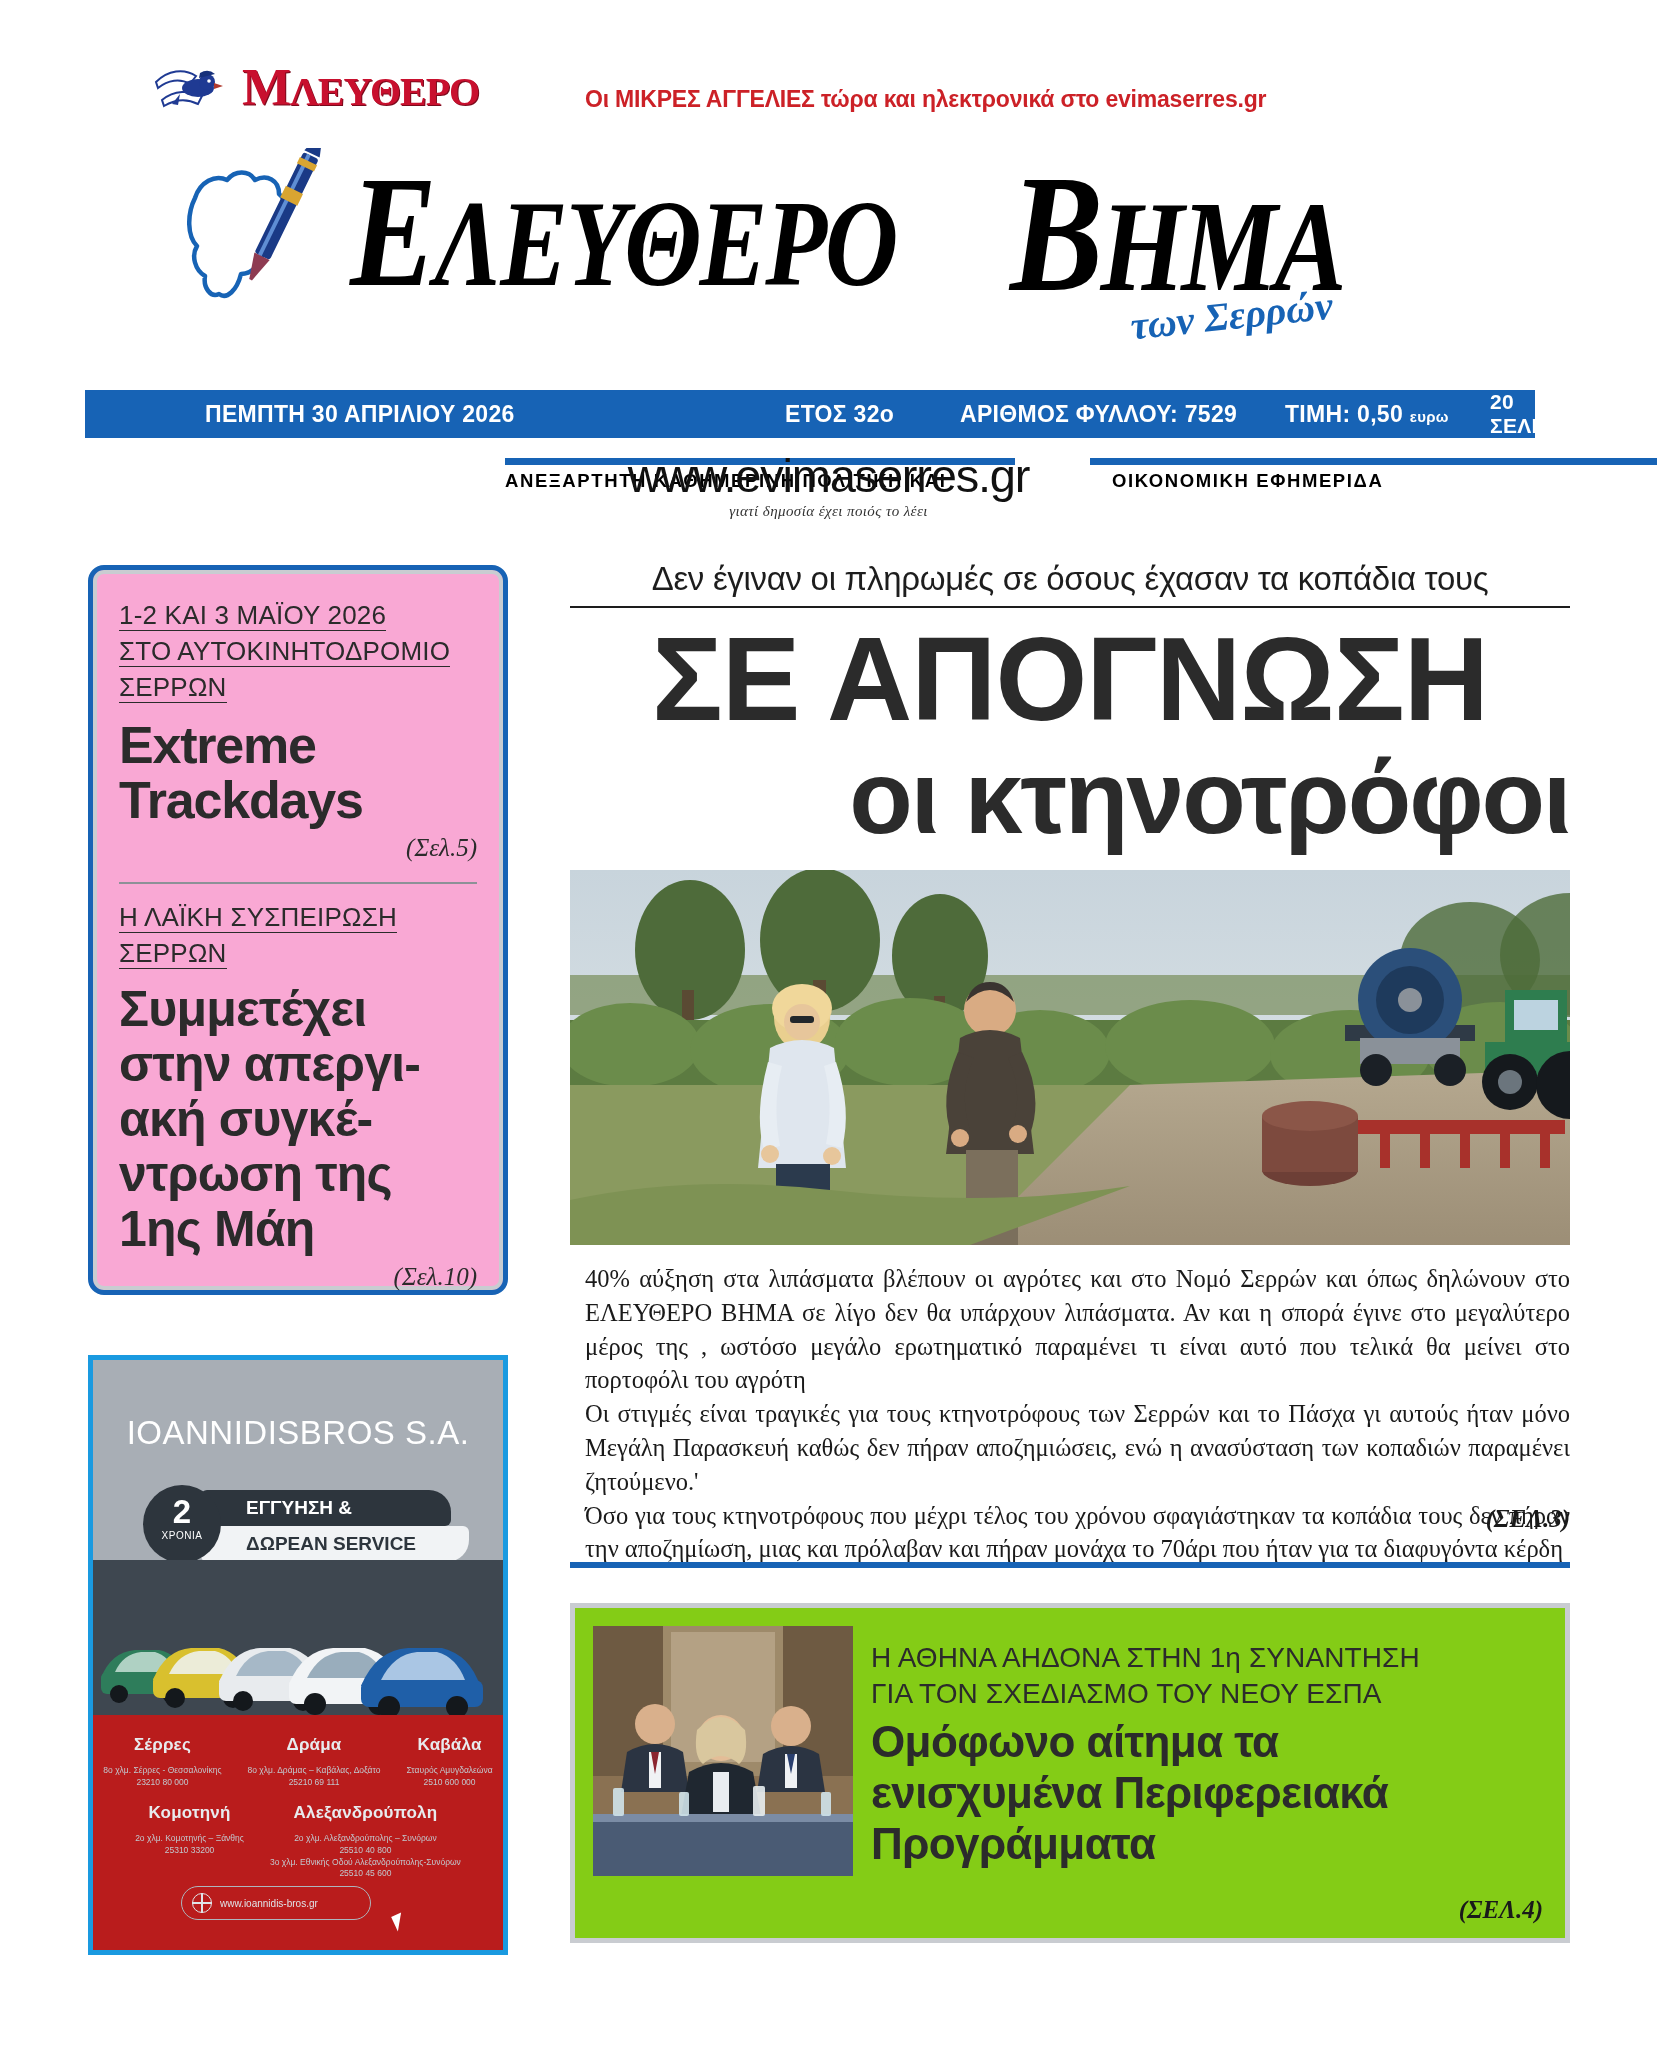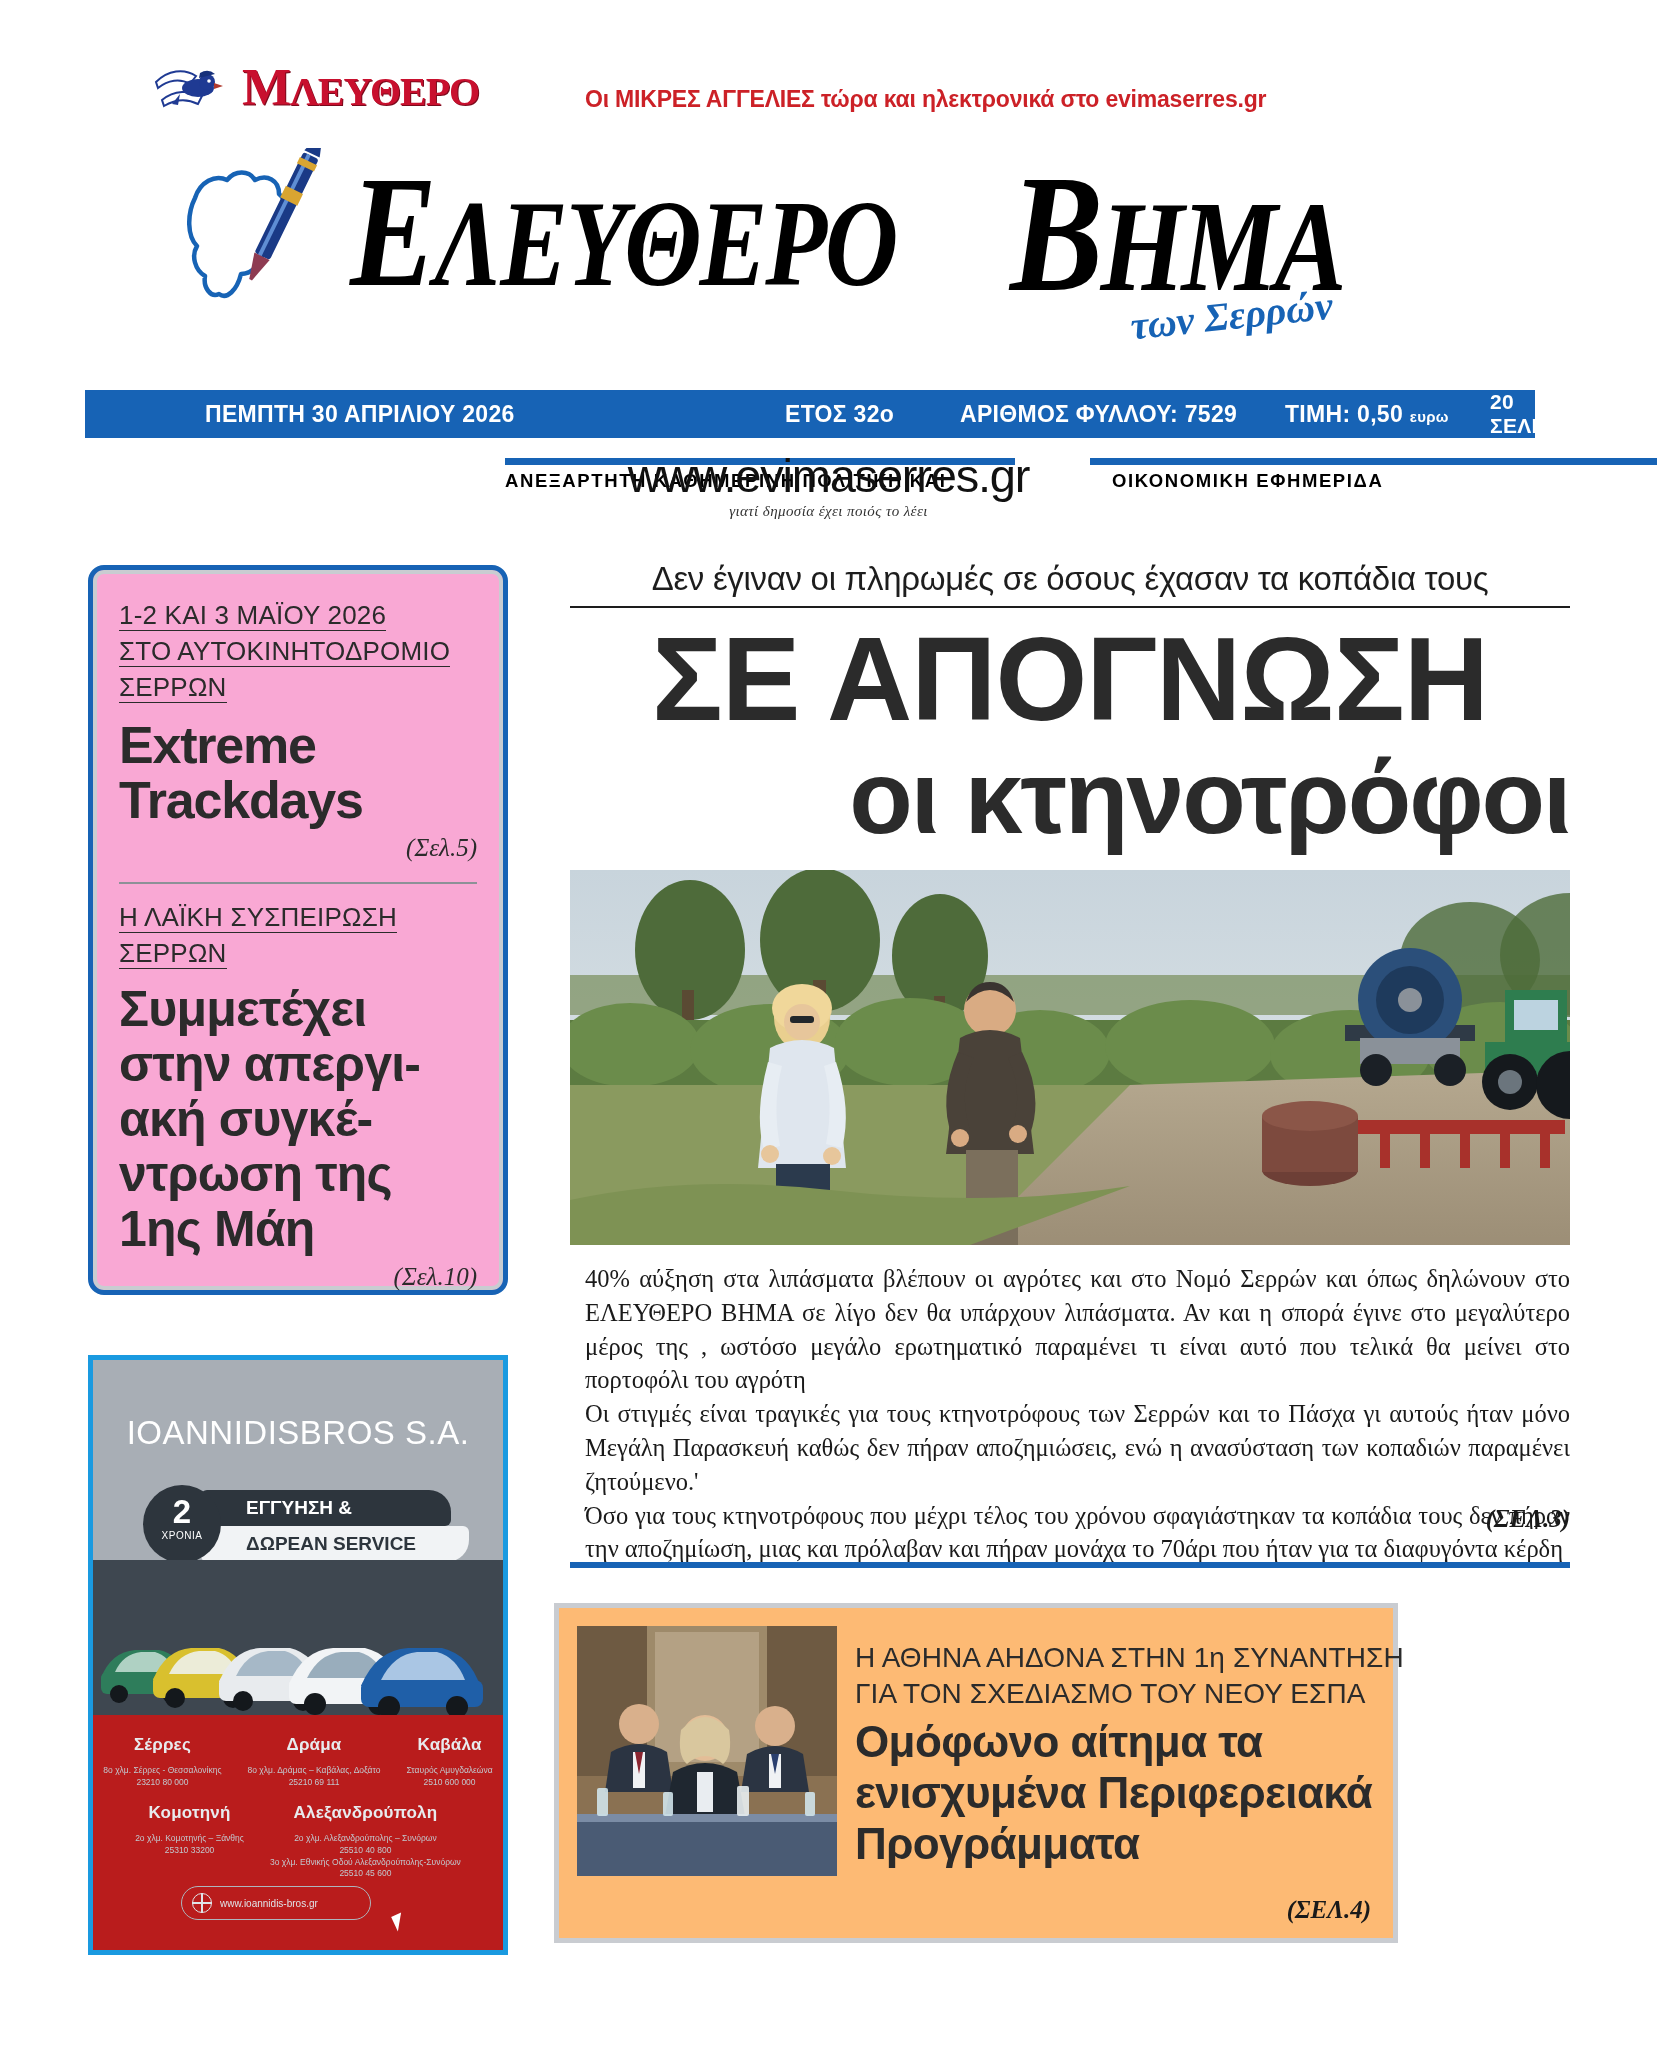--- a/index.html
+++ b/index.html
@@ -188,22 +188,22 @@
   .bodytext p { margin:0; }
   .sel3 {
     position:absolute; left:585px; top:1505px; width:985px; text-align:right;
     font-family:"Liberation Serif", serif; font-style:italic; font-weight:bold;
     font-size:25px; color:#1a1a1a;
   }
   .hrule { position:absolute; left:570px; top:1562px; width:1000px; height:6px; background:#1763b5; }
 
   
   .bottombox {
-    position:absolute; left:554px; top:1603px; width:844px; height:340px;
-    border:5px solid #c9ccd1; background:#fdba74;
+    position:absolute; left:570px; top:1603px; width:1000px; height:340px;
+    border:5px solid #c9ccd1; background:#84cc16;
   }
   .bphoto { position:absolute; left:18px; top:18px; width:260px; height:250px; overflow:hidden; background:#6a5c4e; }
   .bkicker {
     position:absolute; left:296px; top:32px; width:670px;
     font-size:28px; color:#2b2b2b; line-height:1.28; letter-spacing:0.1px;
   }
   .btitle {
     position:absolute; left:296px; top:108px; width:680px;
     font-size:44px; font-weight:bold; color:#2b2b2b;
     line-height:1.16; letter-spacing:-0.6px;

